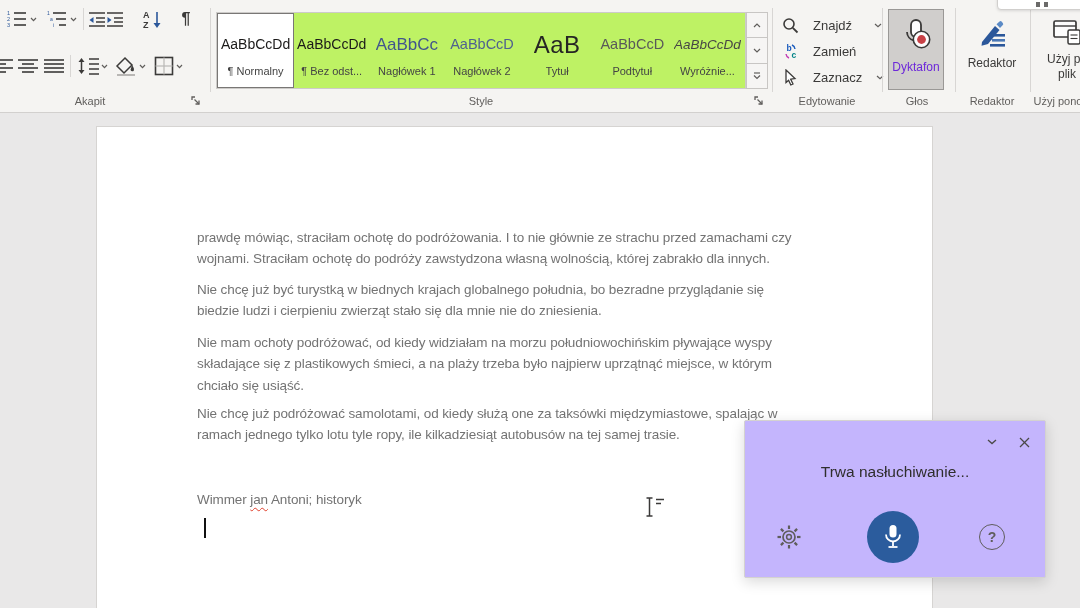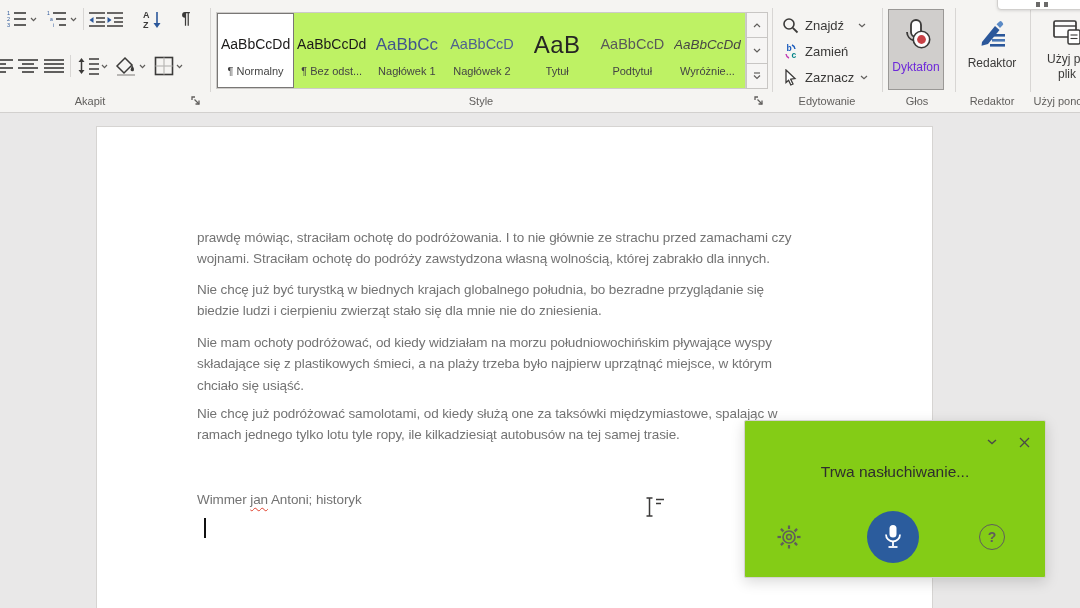--- a/index.html
+++ b/index.html
@@ -24,41 +24,41 @@
   .p-h1{font-size:17px;color:#41558c;}
   .p-h2{font-size:14.5px;color:#4f618f;}
   .p-title{font-size:24px;color:#262524;font-weight:300;letter-spacing:.5px;}
   .p-sub{font-size:14.5px;color:#595959;}
   .p-emph{font-size:13.5px;color:#474645;font-style:italic;}
   .scrollcol{position:absolute;left:746px;top:12px;width:22px;height:77px;display:flex;flex-direction:column;}
   .scrollbtn{flex:1;background:#f6f5f4;border:1px solid #c8c6c4;border-top-width:0;display:flex;align-items:center;justify-content:center;cursor:pointer;}
   .scrollbtn:first-child{border-top-width:1px;}
 
   
-  .edit-row{position:absolute;left:782px;height:24px;display:flex;align-items:center;gap:6px;cursor:pointer;}
+  .edit-row{position:absolute;left:782px;height:24px;display:flex;align-items:center;gap:14px;cursor:pointer;}
   .edit-row .lbl{font-size:13px;color:#3b3a39;}
 
   
   .dictate-btn{position:absolute;left:888px;top:9px;width:56px;height:81px;background:#d0cecc;border:1px solid #9a9896;display:flex;flex-direction:column;align-items:center;justify-content:flex-start;padding-top:7px;cursor:pointer;}
   .big-btn{position:absolute;top:9px;height:81px;display:flex;flex-direction:column;align-items:center;padding-top:9px;cursor:pointer;}
   .big-btn .blabel{font-size:12px;color:#3b3a39;text-align:center;line-height:1.25;margin-top:6px;white-space:nowrap;}
   .dictate-btn .blabel{font-size:12px;color:#6d28d9;margin-top:5px;}
 
   
   .tip-frag{position:absolute;left:997px;top:-16px;width:100px;height:26px;background:#fff;border:1px solid #d1cfcd;border-radius:4px;box-shadow:0 1px 3px rgba(0,0,0,.12);z-index:5;}
   .tip-frag i{position:absolute;top:17px;width:4px;height:5px;background:#6b6a69;}
 
   
   .page{position:absolute;left:97px;top:127px;width:835px;height:481px;background:#fff;outline:1px solid #d6d4d2;}
   .doc-line{position:absolute;left:197px;white-space:nowrap;font-size:13.5px;letter-spacing:-0.1px;color:#737373;line-height:17px;}
   .squiggle{text-decoration:underline;text-decoration-style:wavy;text-decoration-color:#e0412e;text-decoration-thickness:1px;text-underline-offset:3px;}
   .caret{position:absolute;left:204px;top:518px;width:1.5px;height:20px;background:#111;}
 
   
-  .dict-panel{position:absolute;left:744px;top:420px;width:302px;height:158px;background:#84cc16;border:1px solid #d4d2d0;border-radius:2px;box-shadow:0 4px 14px rgba(0,0,0,.15);z-index:10;}
+  .dict-panel{position:absolute;left:744px;top:420px;width:302px;height:158px;background:#c4b5fd;border:1px solid #d4d2d0;border-radius:2px;box-shadow:0 4px 14px rgba(0,0,0,.15);z-index:10;}
   .panel-title{position:absolute;left:0;top:42px;width:100%;text-align:center;font-size:15.5px;color:#2f2e2d;}
   .panel-ctl{position:absolute;width:18px;height:18px;display:flex;align-items:center;justify-content:center;cursor:pointer;}
   .mic-btn{position:absolute;left:122px;top:90px;width:52px;height:52px;border-radius:50%;background:#2b5c9d;display:flex;align-items:center;justify-content:center;cursor:pointer;}
   .help-btn{position:absolute;left:234px;top:103px;width:26px;height:26px;border-radius:50%;border:1.6px solid #5f5d5c;color:#5f5d5c;display:flex;align-items:center;justify-content:center;font-size:14px;cursor:pointer;}
   .gear-btn{position:absolute;left:31px;top:103px;width:26px;height:26px;display:flex;align-items:center;justify-content:center;cursor:pointer;}
 
   .pointer{position:absolute;left:643px;top:495px;z-index:6;}
   svg{display:block;}
 </style>
 </head>

